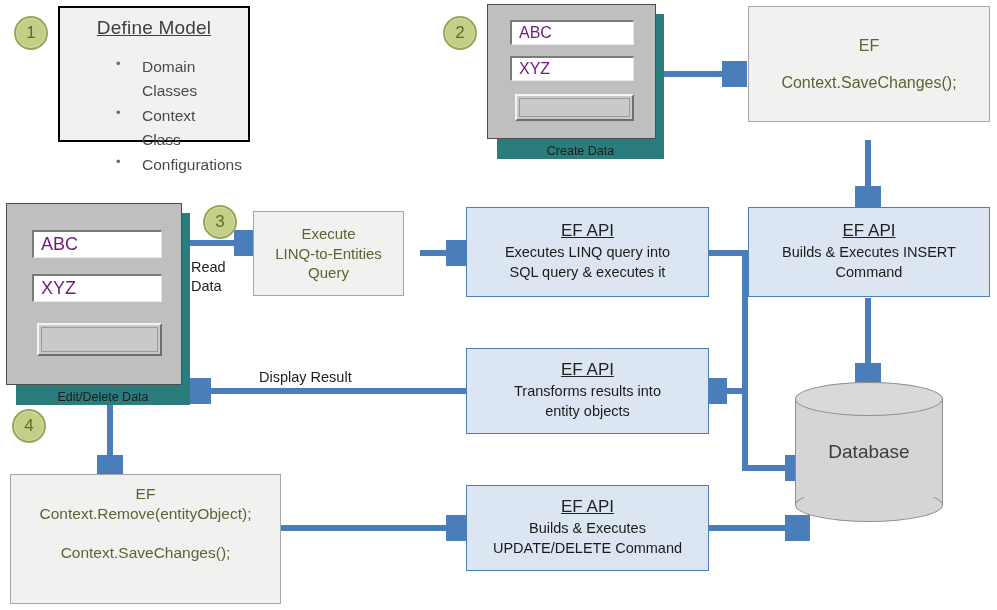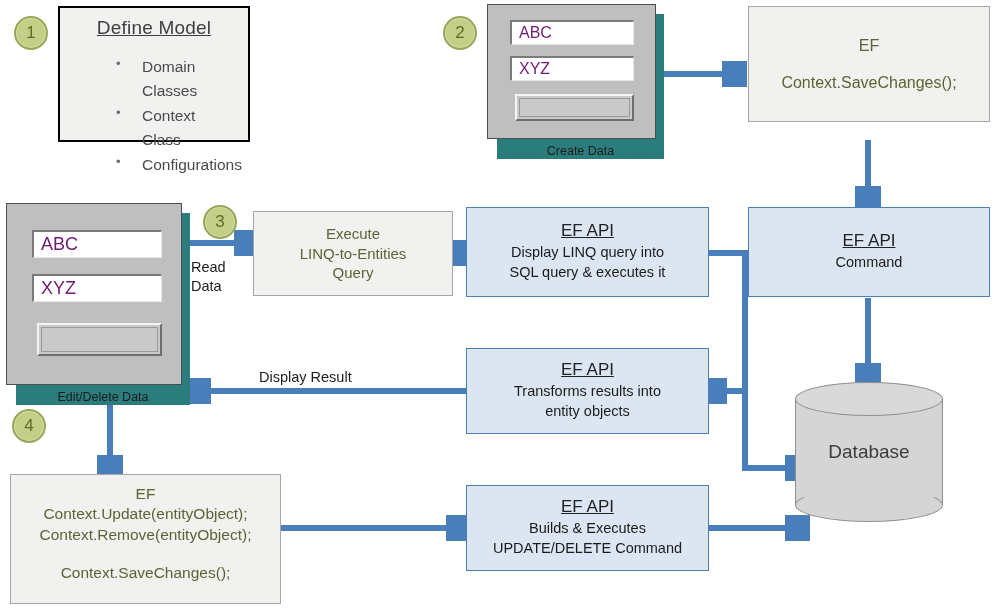--- a/index.html
+++ b/index.html
@@ -278,63 +278,63 @@
     <div class="form-caption">Create Data</div>
   </div>
 
   <div class="abs greybox" style="left:748px; top:6px; width:242px; height:116px; font-size:16px;">
     <div class="line" style="margin-bottom:16px;">EF</div>
     <div class="line">Context.SaveChanges();</div>
   </div>
 
   <div class="abs bluebox" style="left:748px; top:207px; width:242px; height:90px;">
     <div class="hdr">EF API</div>
+    <div class="line">Builds &amp; Executes INSERT</div>
     <div class="line">Command</div>
   </div>
 
   <div class="abs formwrap" style="left:6px; top:203px; width:184px; height:202px;">
     <div class="form-shadow"></div>
     <div class="form-body" style="width:174px; height:180px;">
       <div class="tb" style="left:25px; top:26px; width:130px; height:28px; font-size:18px;">ABC</div>
       <div class="tb" style="left:25px; top:70px; width:130px; height:28px; font-size:18px;">XYZ</div>
       <div class="btnmock" style="left:30px; top:119px; width:125px; height:33px;"></div>
     </div>
     <div class="form-caption">Edit/Delete Data</div>
   </div>
 
   <div class="abs badge" style="left:203px; top:205px;">3</div>
 
   <div class="conn-label" style="left:191px; top:258px;">Read
 Data</div>
 
-  <div class="abs greybox" style="left:253px; top:211px; width:200px; height:85px; font-size:15px;">
+  <div class="abs greybox" style="left:253px; top:211px; width:151px; height:85px; font-size:15px;">
     <div class="line">Execute</div>
     <div class="line">LINQ-to-Entities</div>
     <div class="line">Query</div>
   </div>
 
   <div class="abs bluebox" style="left:466px; top:207px; width:243px; height:90px;">
     <div class="hdr">EF API</div>
-    <div class="line">Display LINQ query into</div>
+    <div class="line">Executes LINQ query into</div>
     <div class="line">SQL query &amp; executes it</div>
   </div>
 
   <div class="abs bluebox" style="left:466px; top:348px; width:243px; height:86px;">
     <div class="hdr">EF API</div>
     <div class="line">Transforms results into</div>
     <div class="line">entity objects</div>
   </div>
 
   <div class="conn-label" style="left:259px; top:368px;">Display Result</div>
 
   <div class="abs badge" style="left:12px; top:409px;">4</div>
 
   <div class="abs greybox" style="left:10px; top:474px; width:271px; height:130px; font-size:15.5px; justify-content:flex-start; padding-top:9px;">
     <div class="line">EF</div>
-    <div class="line">Context.Update(entityObject);</div>
     <div class="line">Context.Remove(entityObject);</div>
     <div class="line" style="height:18px;"></div>
     <div class="line">Context.SaveChanges();</div>
   </div>
 
   <div class="abs bluebox" style="left:466px; top:485px; width:243px; height:86px;">
     <div class="hdr">EF API</div>
     <div class="line">Builds &amp; Executes</div>
     <div class="line">UPDATE/DELETE Command</div>
   </div>

